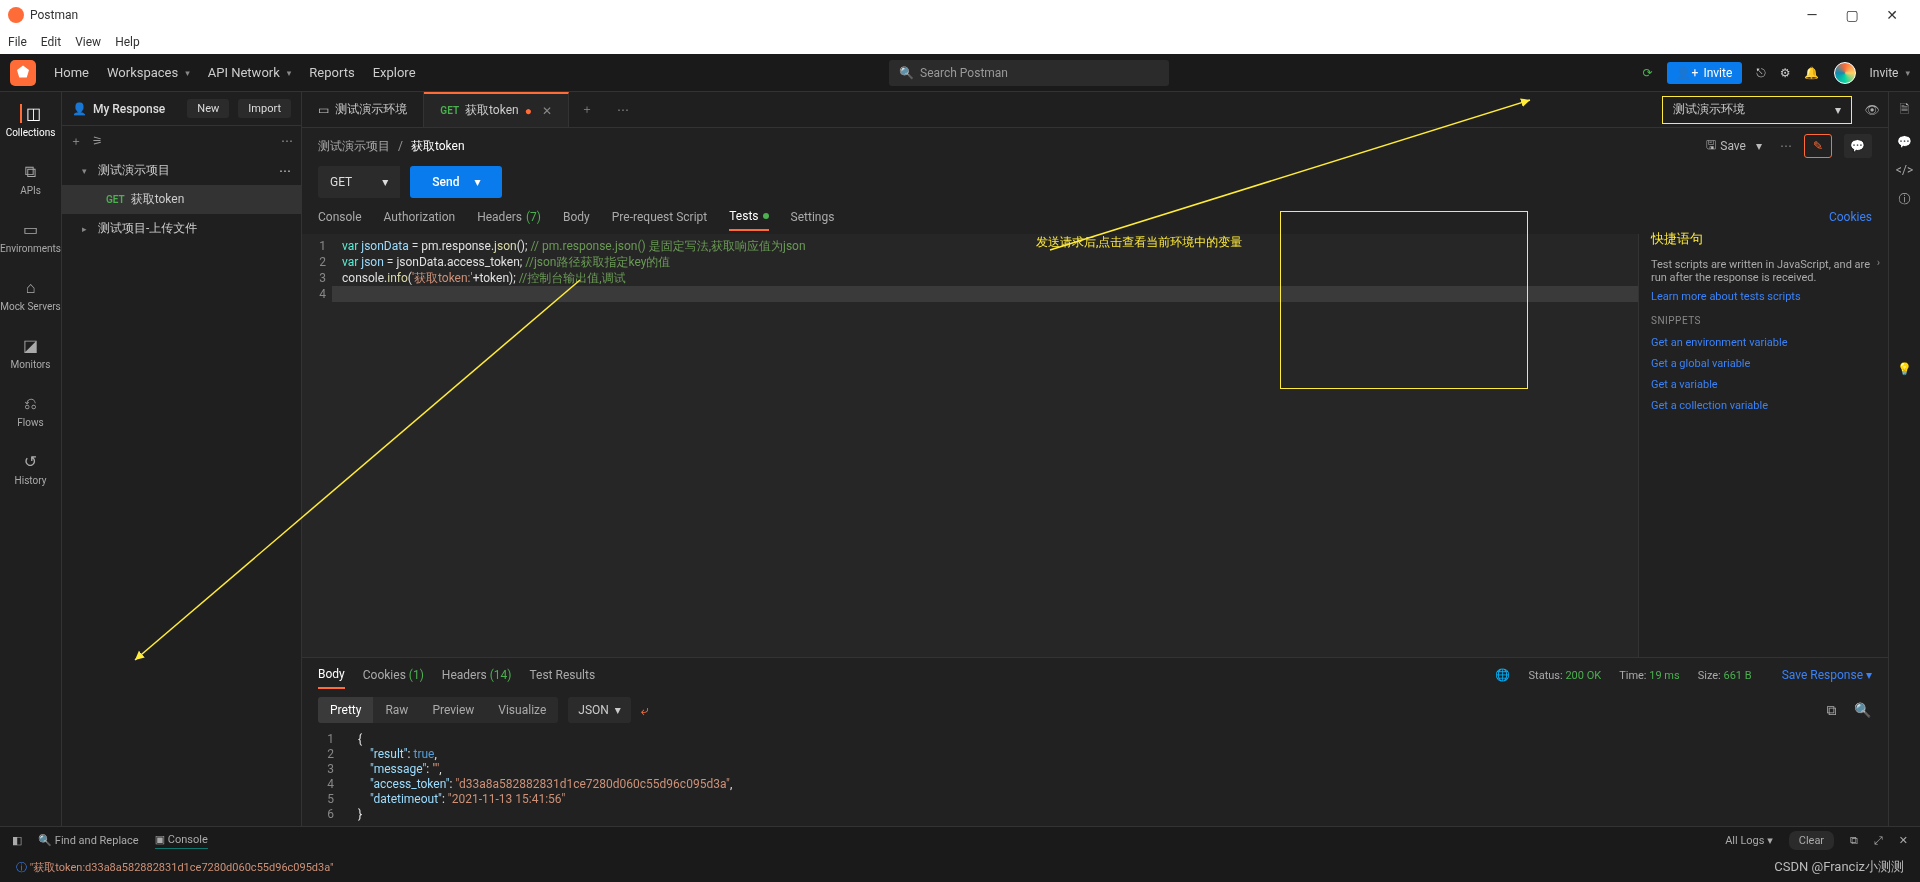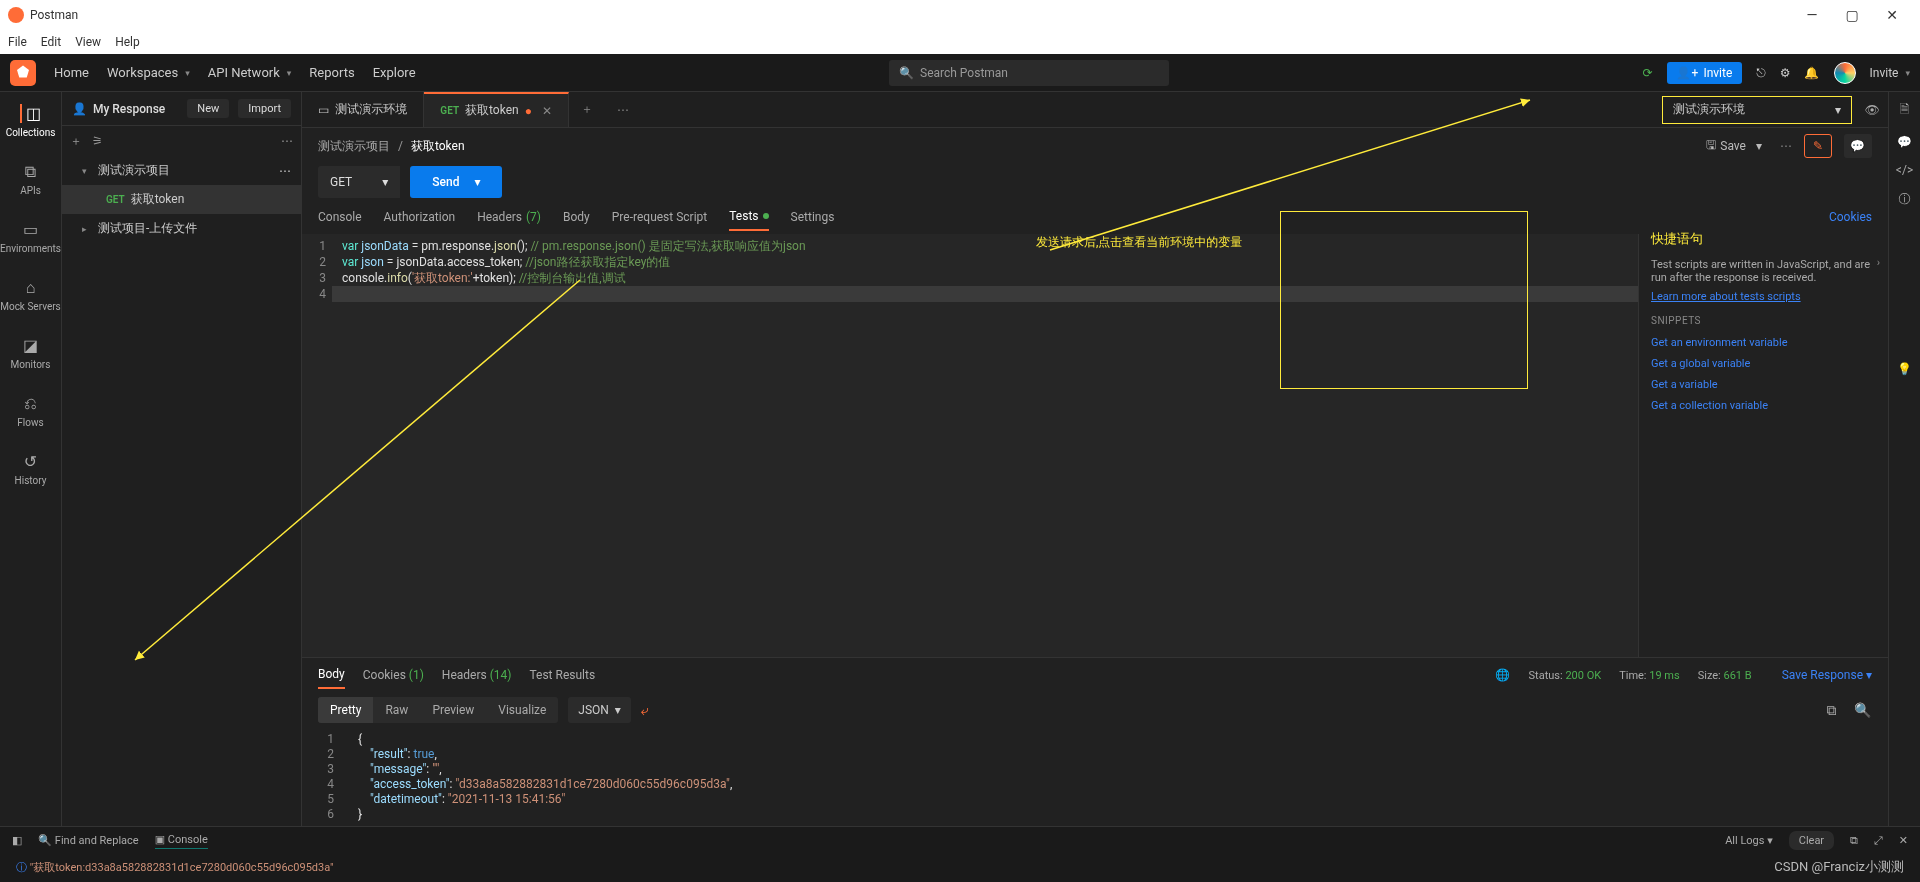--- a/index.html
+++ b/index.html
@@ -73,21 +73,21 @@
 .editor .code { padding:4px 0 0 40px; line-height:16px; white-space:pre;}
 .editor .code .kw { color:#5eead4;}
 .editor .code .fn { color:#dcdcaa;}
 .editor .code .str { color:#ce9178;}
 .editor .code .cmt { color:#6a9955;}
 .editor .code .id { color:#9cdcfe;}
 .editor .hl { background:#3a3a3a; position:absolute; left:0; right:0; height:16px;}
 .snippets { width:250px; border-left:1px solid #333; padding:10px 12px; font-size:11px; position:relative;}
 .snippets .heading { color:#ffeb3b; font-size:13px; margin-bottom:8px; position:absolute; top:-4px; left:12px;}
 .snippets .desc { color:#aaa; margin-top:14px;}
-.snippets .link { color:#3b82f6; margin-top:6px; display:block;text-decoration:underline;}
+.snippets .link { color:#3b82f6; margin-top:6px; display:block;}
 .snippets .label { color:#888; margin:12px 0 6px; font-size:10px; letter-spacing:0.5px;}
 .snippets .snip { color:#3b82f6; padding:4px 0;}
 .snippets .arrow { position:absolute; right:8px; top:22px; color:#888;}
 .anno { position:absolute; color:#ffeb3b; font-size:12px; pointer-events:none; z-index:50;}
 .resparea { border-top:1px solid #333; display:flex; flex-direction:column;}
 .resptabs { height:34px; display:flex; align-items:center; padding:0 16px; gap:18px;}
 .resptabs .rt { color:#aaa;}
 .resptabs .rt.active { color:#fff; border-bottom:2px solid #ff6c37; padding-bottom:6px; margin-bottom:-6px;}
 .resptabs .badge { color:#4caf50;}
 .resptabs .spacer { flex:1;}

